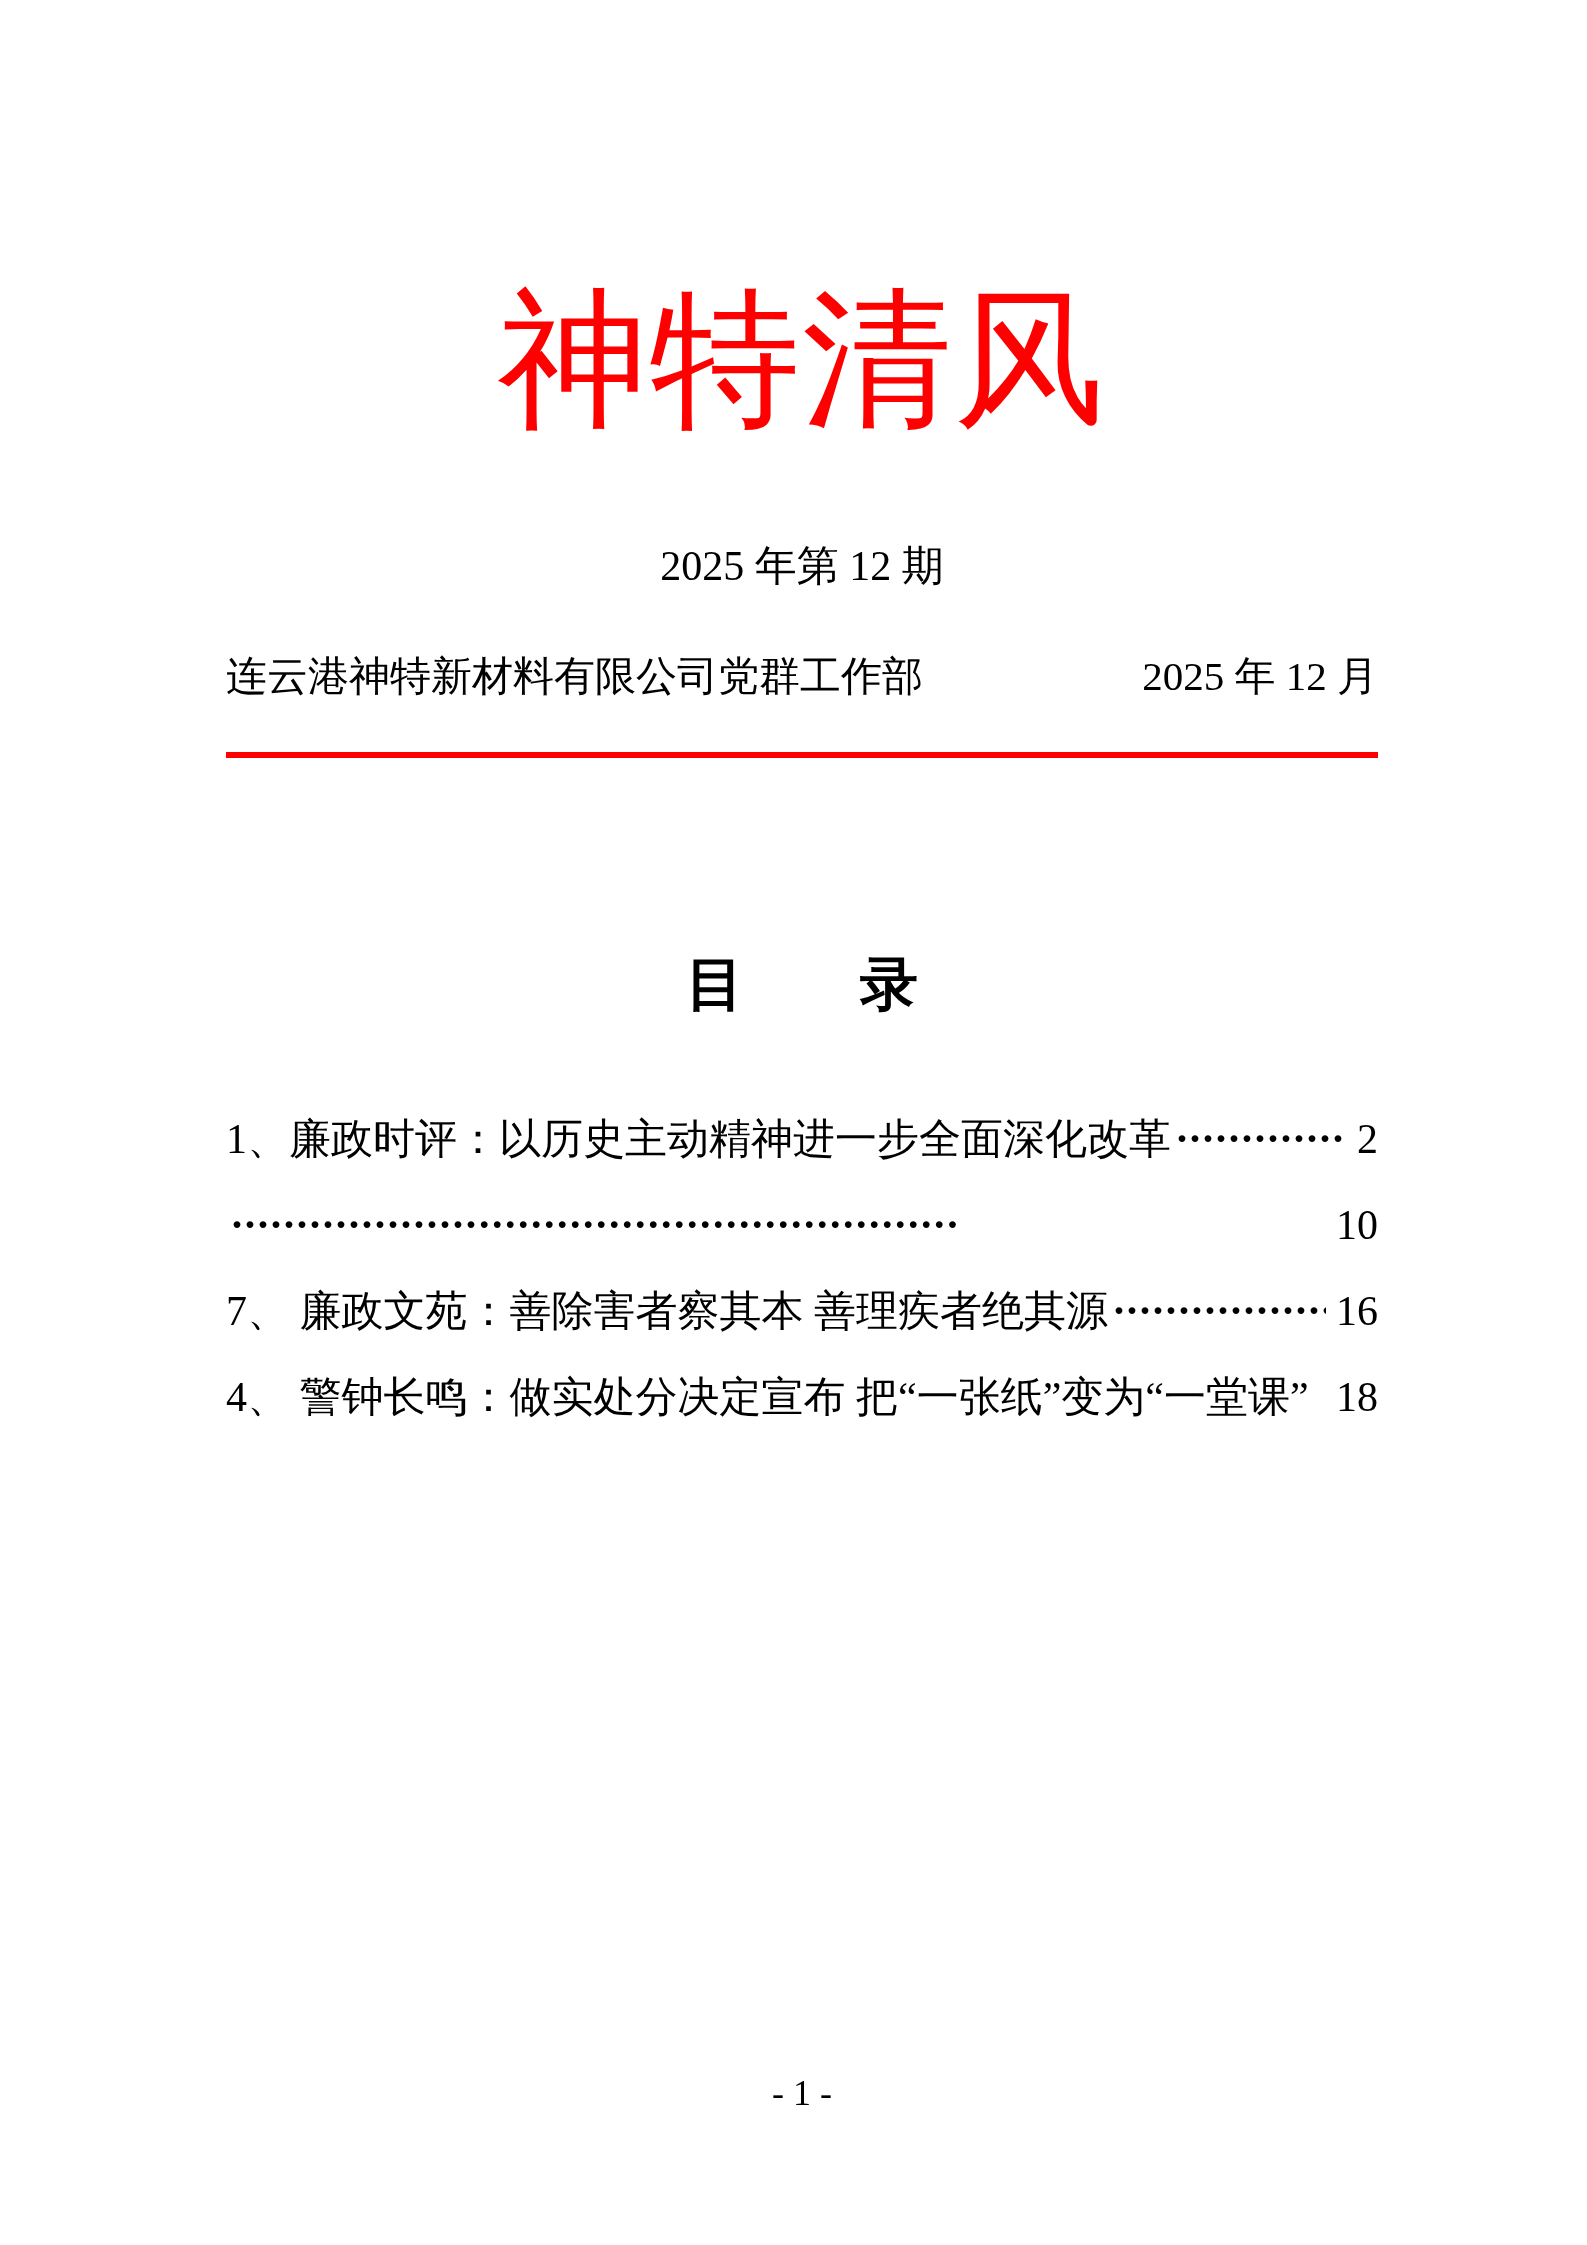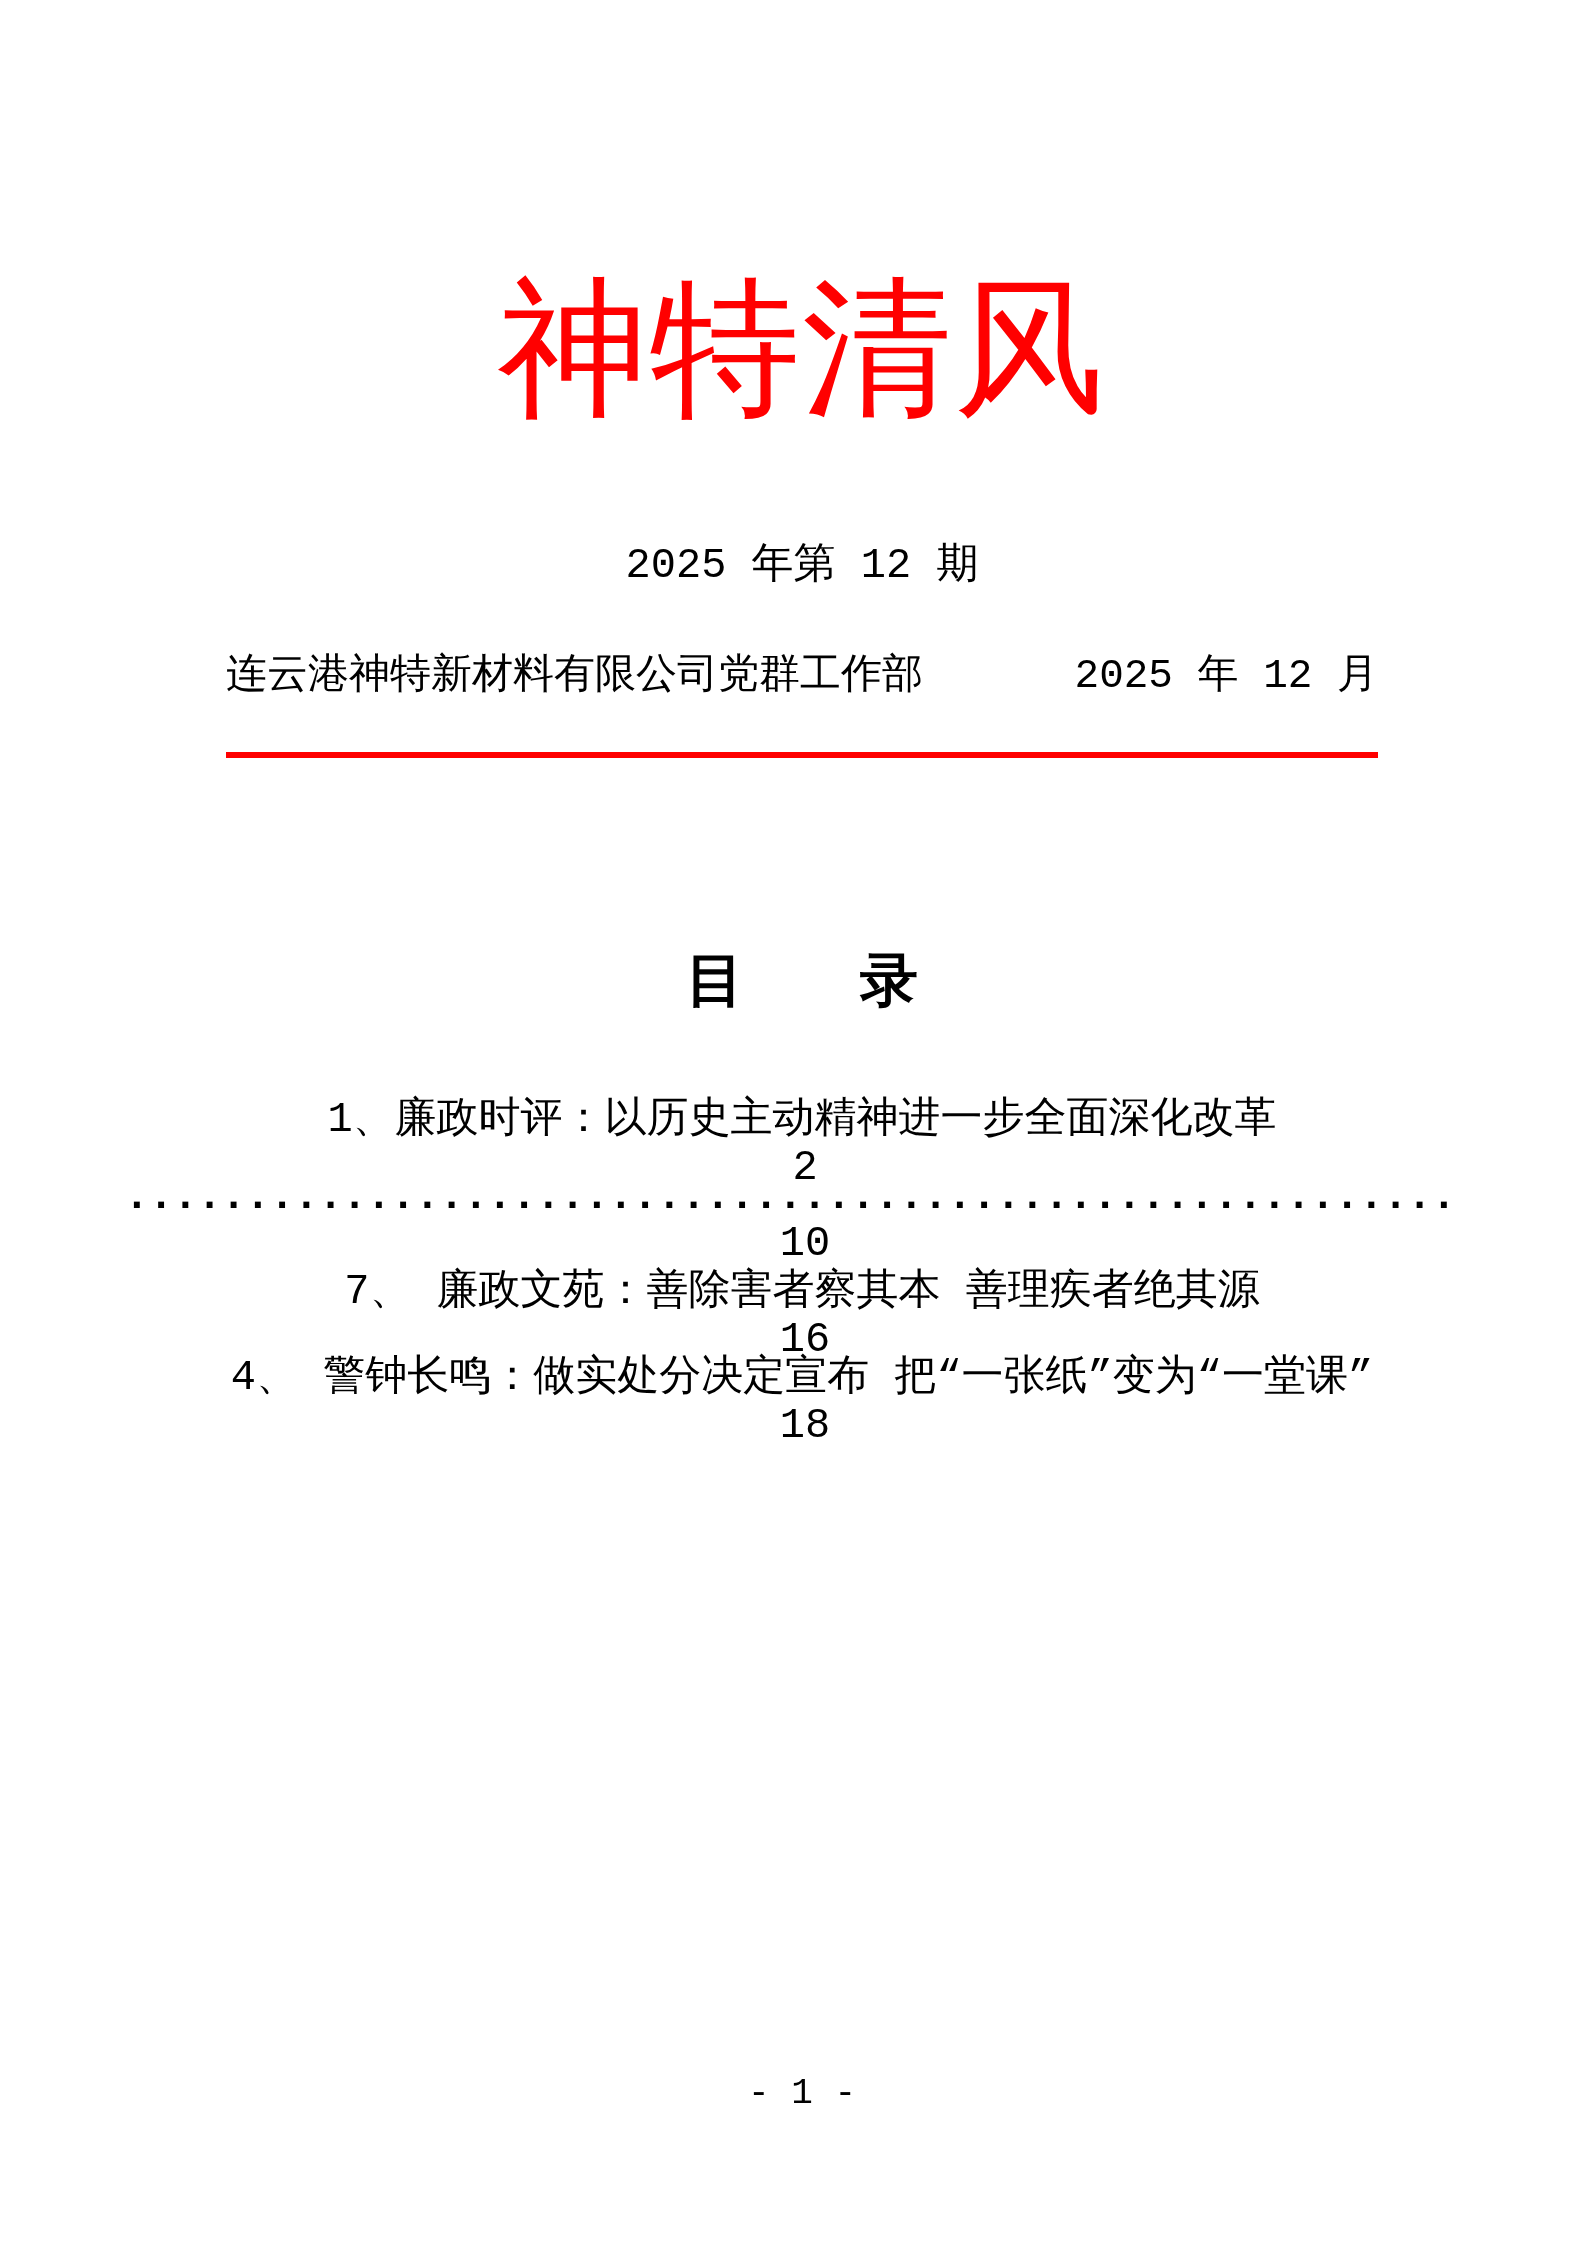--- a/index.html
+++ b/index.html
@@ -6,21 +6,21 @@
     margin: 0;
     padding: 0;
     background: #ffffff;
   }
   .page {
     position: relative;
     width: 1458px;
     height: 2245px;
     background: #ffffff;
     color: #000000;
-    font-family: Liberation Mono, monospace;
+    font-family: Liberation Serif, serif;
     overflow: hidden;
   }
   .content-col {
     position: absolute;
     left: 226px;
     width: 1152px;
   }
   .masthead-title {
     top: 270px;
     text-align: center;
@@ -62,21 +62,20 @@
   .toc-list {
     top: 1096px;
   }
   .toc-row {
     display: flex;
     align-items: center;
     height: 86px;
     font-size: 42px;
     line-height: 1.15;
     white-space: nowrap;
-    flex-direction: column;
   }
   .toc-label {
     flex: 0 0 auto;
   }
   .toc-leader {
     flex: 1 1 auto;
     overflow: hidden;
     white-space: nowrap;
     font-weight: 700;
     letter-spacing: -1px;

